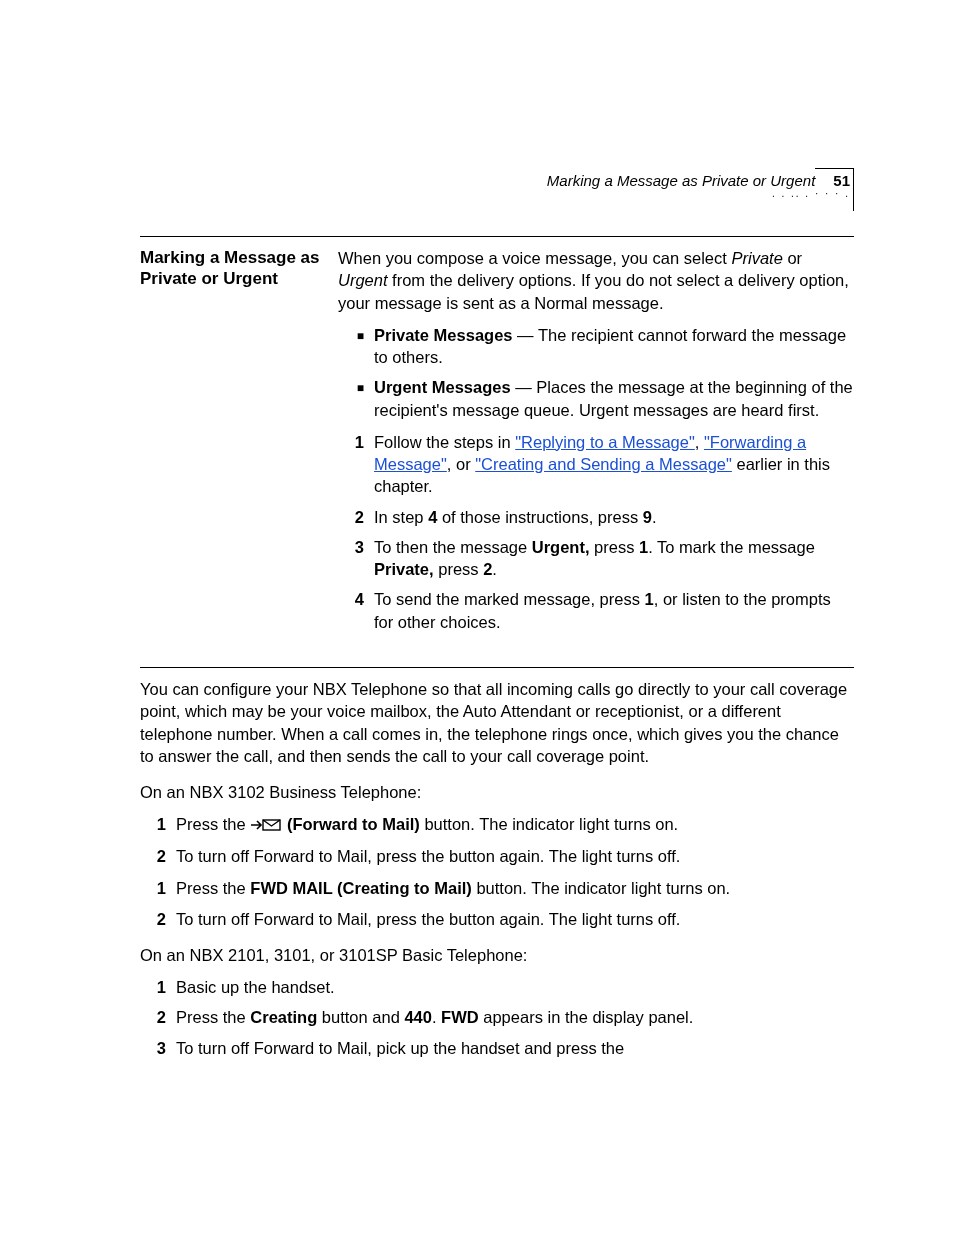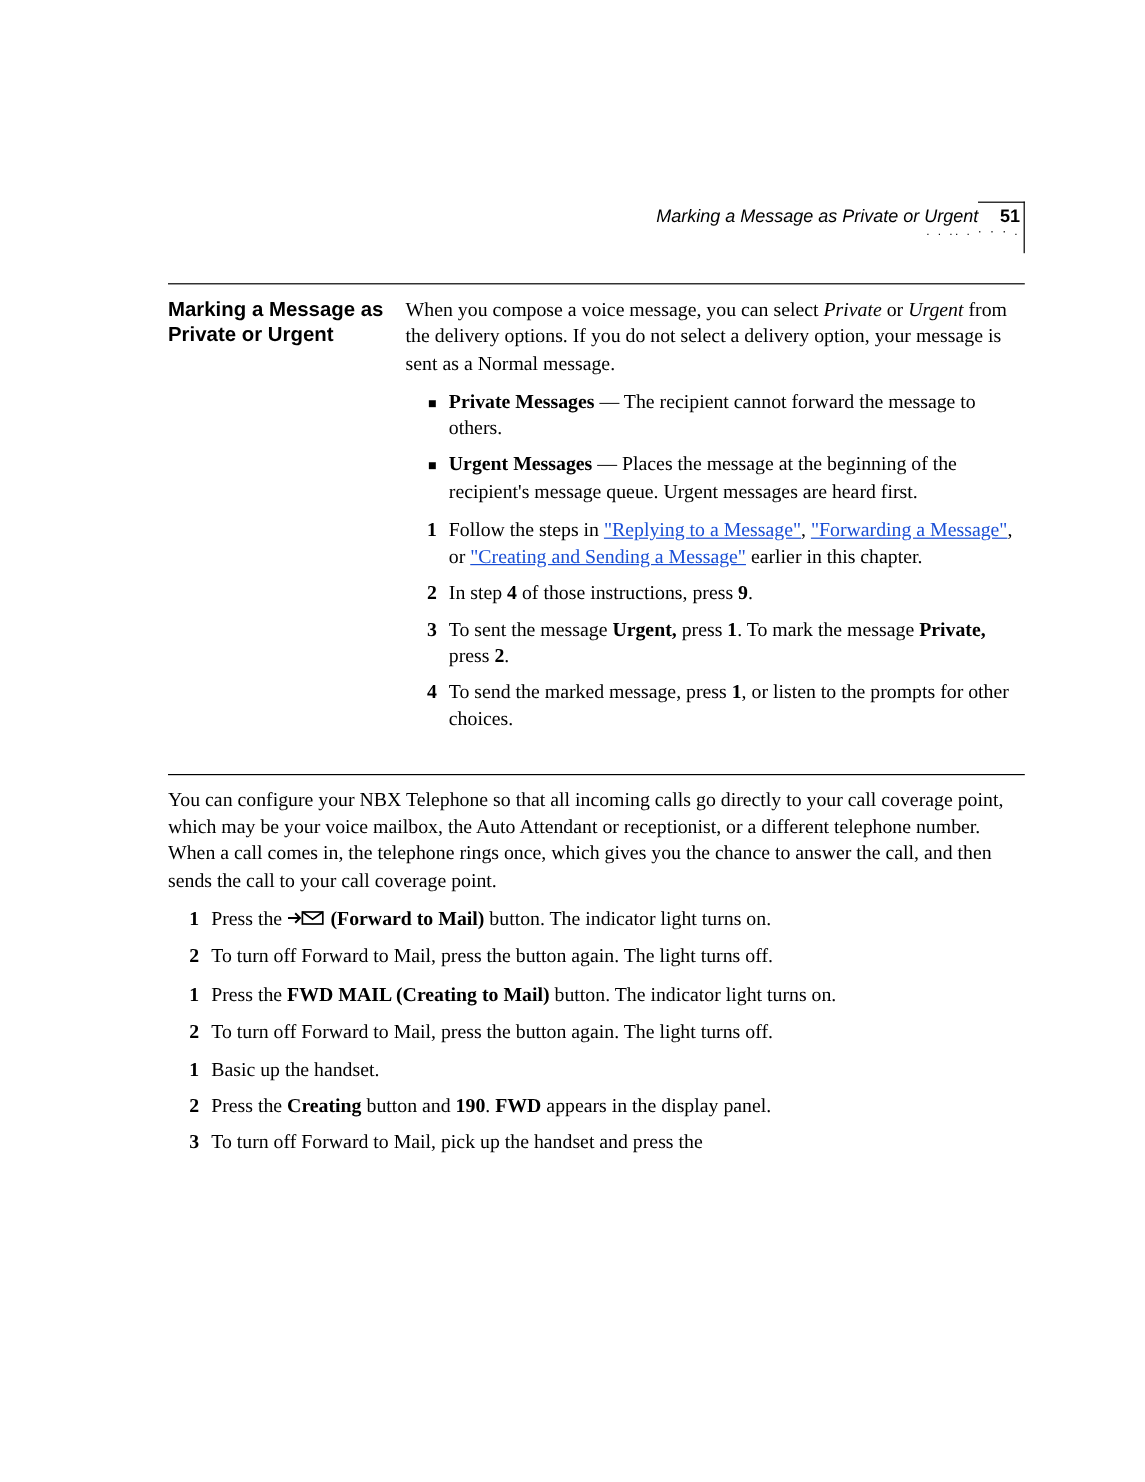--- a/index.html
+++ b/index.html
@@ -61,21 +61,20 @@
     flex: 0 0 188px;
     font-weight: 700;
     font-size: 17px;
     line-height: 1.25;
     padding-right: 10px;
   }
   .body {
     flex: 1;
     font-size: 16.5px;
     line-height: 1.35;
-    font-family: Liberation Serif, serif;
   }
   .para { margin: 0 0 10px 0; }
   .list {
     list-style: none;
     padding: 0;
     margin: 6px 0 10px 0;
   }
   .list li {
     display: flex;
     margin-bottom: 8px;
@@ -139,36 +138,37 @@
           <span class="content">
             <span>Follow the steps in </span><a class="link">"Replying to a Message"</a><span>, </span><a class="link">"Forwarding a Message"</a><span>, or </span><a class="link">"Creating and Sending a Message"</a><span> earlier in this chapter.</span>
           </span>
         </li>
         <li>
           <span class="marker">2</span>
           <span class="content"><span>In step </span><span class="b">4</span><span> of those instructions, press </span><span class="b">9</span><span>.</span></span>
         </li>
         <li>
           <span class="marker">3</span>
-          <span class="content"><span>To sent the message </span><span class="b">Urgent,</span><span> press </span><span class="b">1</span><span>. To mark the message </span><span class="b">Private,</span><span> press </span><span class="b">2</span><span>.</span></span>
+          <span class="content"><span>To then the message </span><span class="b">Urgent,</span><span> press </span><span class="b">1</span><span>. To mark the message </span><span class="b">Private,</span><span> press </span><span class="b">2</span><span>.</span></span>
         </li>
         <li>
           <span class="marker">4</span>
           <span class="content"><span>To send the marked message, press </span><span class="b">1</span><span>, or listen to the prompts for other choices.</span></span>
         </li>
       </ul>
     </div>
   </div>
 
   <hr class="rule" style="margin-top:24px;">
 
   <div class="section" style="padding-top:10px;">
     <div class="body">
       <p class="para">You can configure your NBX Telephone so that all incoming calls go directly to your call coverage point, which may be your voice mailbox, the Auto Attendant or receptionist, or a different telephone number. When a call comes in, the telephone rings once, which gives you the chance to answer the call, and then sends the call to your call coverage point.</p>
 
+      <p class="para" style="margin-top:14px;">On an NBX 3102 Business Telephone:</p>
       <ul class="list">
         <li>
           <span class="marker">1</span>
           <span class="content">
             <span>Press the </span><span class="fwdmail-icon"><svg width="32" height="14" viewBox="0 0 32 14">
                   <path d="M1 7 L10 7 M7 3 L11 7 L7 11" stroke="#000" stroke-width="1.6" fill="none"></path>
                   <rect x="13" y="2" width="17" height="10" stroke="#000" stroke-width="1.4" fill="none"></rect>
                   <path d="M13 2 L21.5 8 L30 2" stroke="#000" stroke-width="1.4" fill="none"></path>
                 </svg></span><span class="b"> (Forward to Mail)</span><span> button. The indicator light turns on.</span>
           </span>
@@ -183,28 +183,29 @@
         <li>
           <span class="marker">1</span>
           <span class="content"><span>Press the </span><span class="b">FWD MAIL (Creating to Mail)</span><span> button. The indicator light turns on.</span></span>
         </li>
         <li>
           <span class="marker">2</span>
           <span class="content">To turn off Forward to Mail, press the button again. The light turns off.</span>
         </li>
       </ul>
 
+      <p class="para" style="margin-top:14px;">On an NBX 2101, 3101, or 3101SP Basic Telephone:</p>
       <ul class="list">
         <li>
           <span class="marker">1</span>
           <span class="content">Basic up the handset.</span>
         </li>
         <li>
           <span class="marker">2</span>
-          <span class="content"><span>Press the </span><span class="b">Creating</span><span> button and </span><span class="b">190</span><span>. </span><span class="b">FWD</span><span> appears in the display panel.</span></span>
+          <span class="content"><span>Press the </span><span class="b">Creating</span><span> button and </span><span class="b">440</span><span>. </span><span class="b">FWD</span><span> appears in the display panel.</span></span>
         </li>
         <li>
           <span class="marker">3</span>
           <span class="content"><span>To turn off Forward to Mail, pick up the handset and press the </span></span>
         </li>
       </ul>
     </div>
   </div>
 
 </div>

